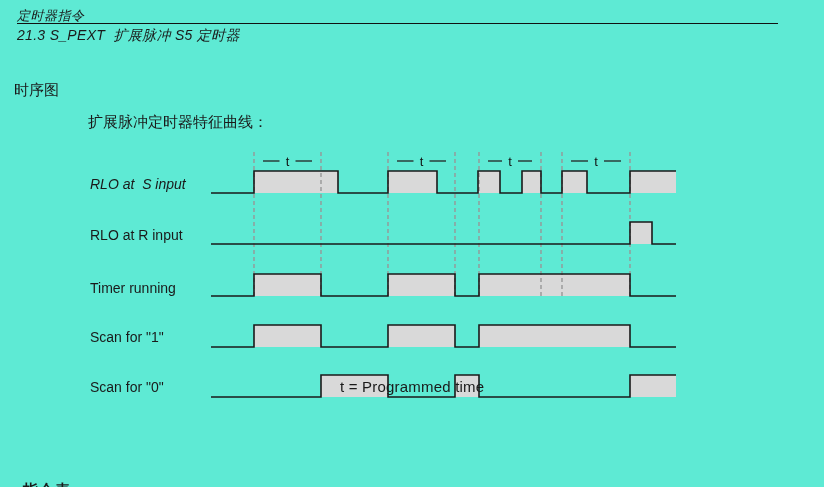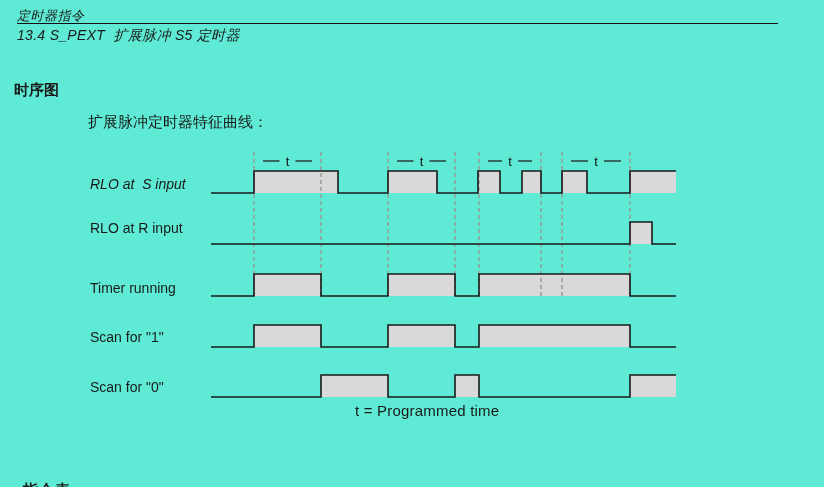--- a/index.html
+++ b/index.html
@@ -13,48 +13,48 @@
   }
   .hdr-rule{
     position:absolute;left:17px;top:23px;width:761px;height:0;
     border-top:1.6px solid #111;
   }
   .hdr2{
     position:absolute;left:17px;top:27px;font-size:14px;font-style:italic;
     white-space:pre;letter-spacing:0.3px;
   }
   .sec{
-    position:absolute;left:14px;top:81px;margin:0;font-size:15px;font-weight:bold;
+    position:absolute;left:14px;top:81px;margin:0;font-size:15px;font-weight:normal;
   }
   .intro{
     position:absolute;left:88px;top:113px;font-size:15px;text-align:center;
   }
   .wave-svg{position:absolute;left:0;top:0;}
   .siglbl{
     position:absolute;left:90px;height:16px;font-size:14px;white-space:pre;
   }
-  .lbl0{top:176px;font-style:italic;} .lbl1{top:220px;} .lbl2{top:280px;} .lbl3{top:329px;} .lbl4{top:379px;}
+  .lbl0{top:176px;font-style:italic;} .lbl1{top:227px;} .lbl2{top:280px;} .lbl3{top:329px;} .lbl4{top:379px;}
   .caption{
-    position:absolute;left:340px;top:402px;font-size:15px;letter-spacing:0.2px;margin-left:15px;
+    position:absolute;left:340px;top:378px;font-size:15px;letter-spacing:0.2px;
   }
   .clipped{
     position:absolute;left:23px;top:481px;font-size:15px;font-weight:bold;
     letter-spacing:1px;
   }
 </style>
 </head>
 <body>
 
 <div class="page">
 
   <div class="hdr1">定时器指令</div>
 
   <div class="hdr-rule"></div>
 
-  <div class="hdr2">13.4 S_PEXT  扩展脉冲 S5 定时器</div>
+  <div class="hdr2">21.3 S_PEXT  扩展脉冲 S5 定时器</div>
 
   <div class="sec">时序图</div>
 
   <div class="intro">扩展脉冲定时器特征曲线：</div>
 
   <svg id="wave-svg" class="wave-svg" width="824" height="487" viewBox="0 0 824 487" xmlns="http://www.w3.org/2000/svg">
       <rect x="254" y="171" width="84" height="22" fill="#d9d9d9"></rect>
       <rect x="388" y="171" width="49" height="22" fill="#d9d9d9"></rect>
       <rect x="478" y="171" width="22" height="22" fill="#d9d9d9"></rect>
       <rect x="522" y="171" width="19" height="22" fill="#d9d9d9"></rect>

